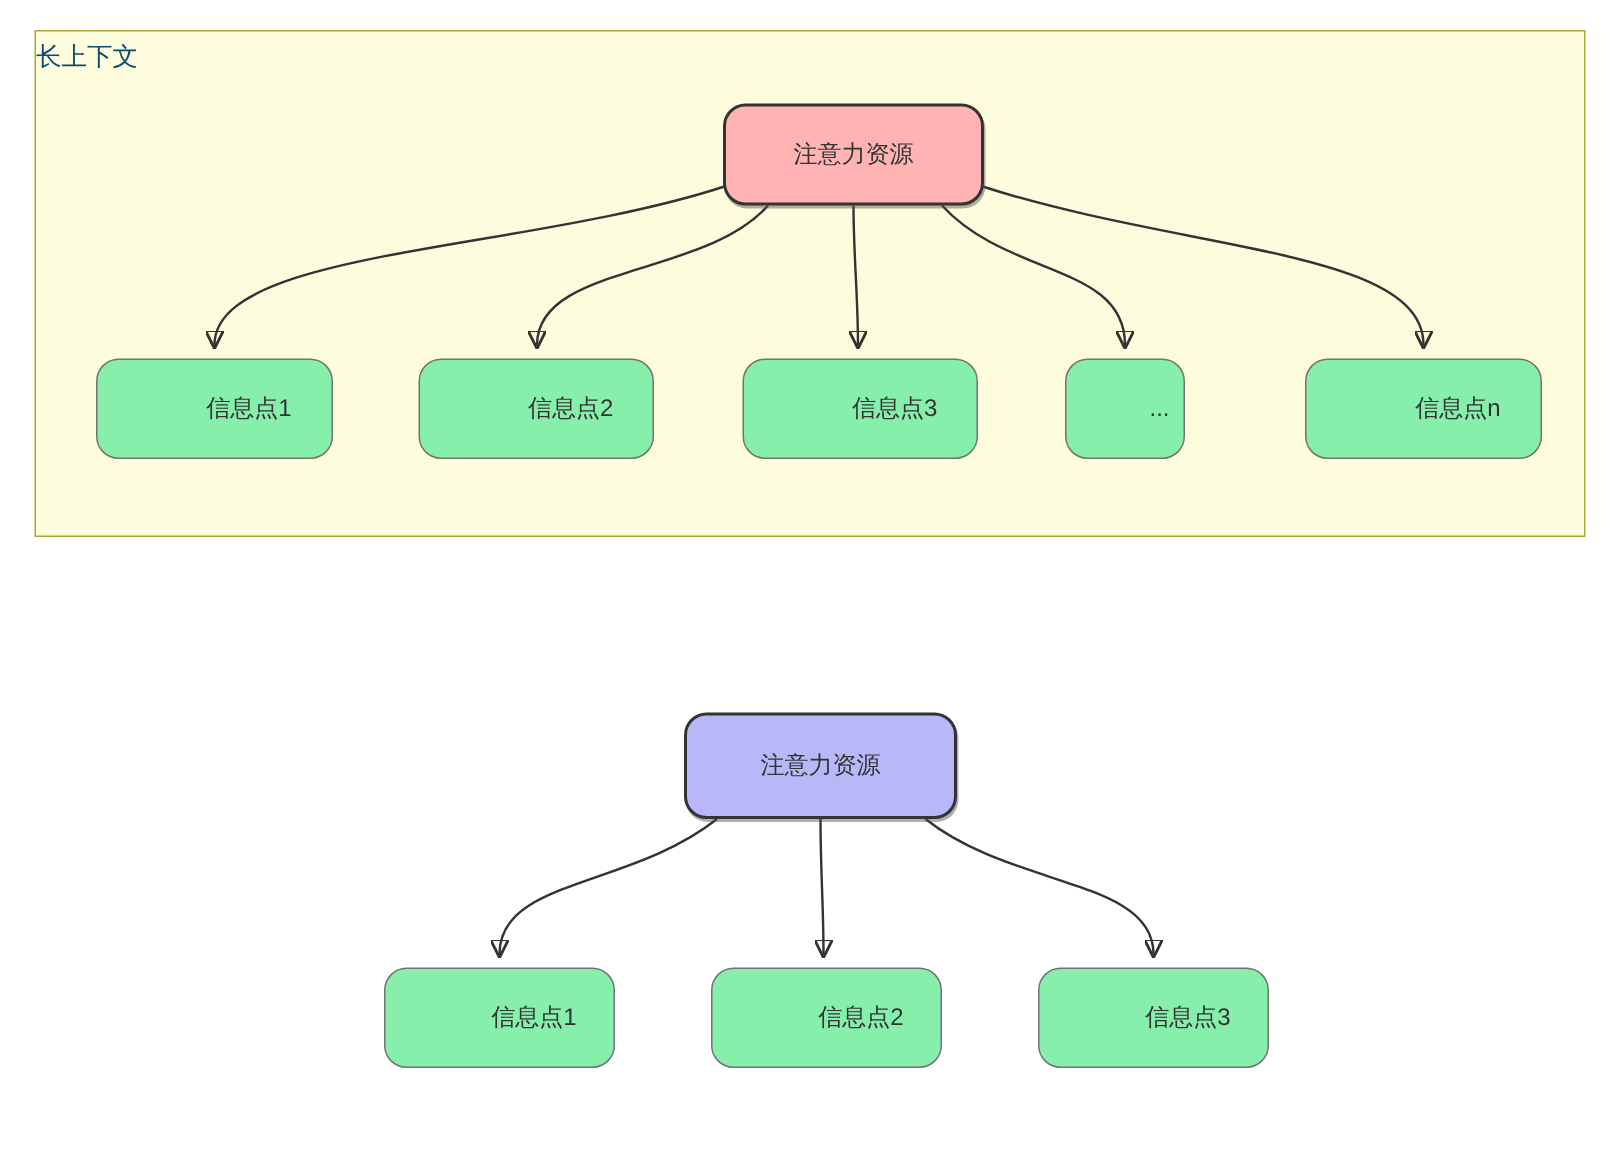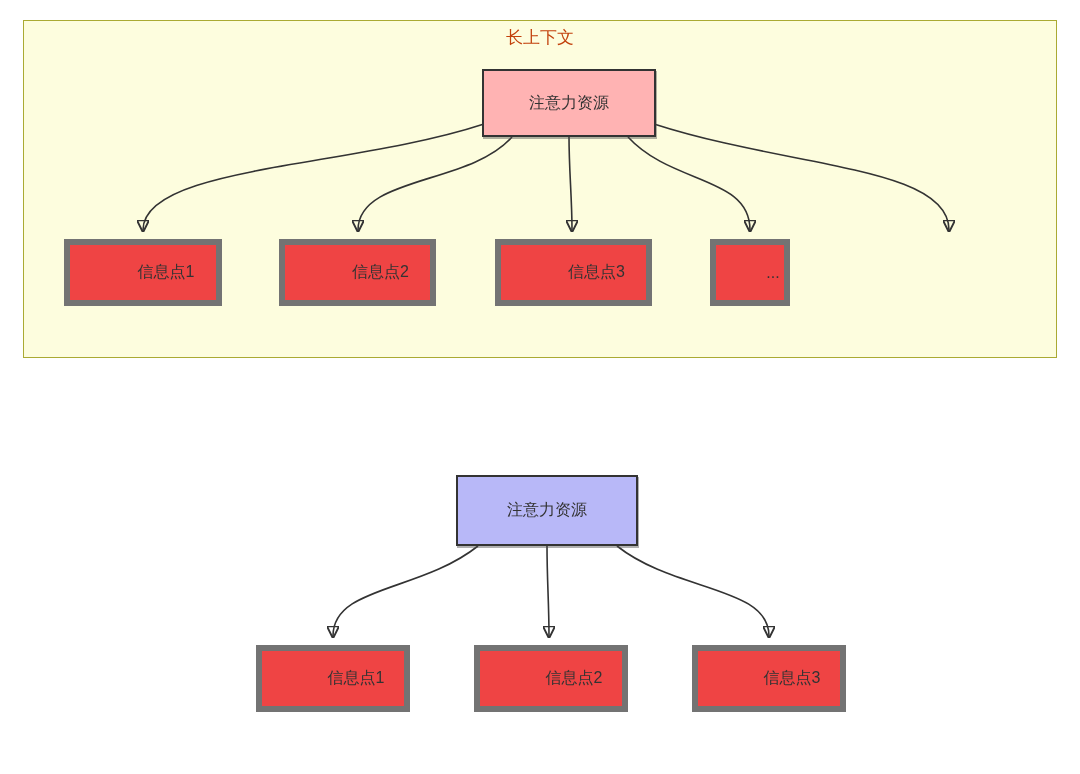--- a/index.html
+++ b/index.html
@@ -15,53 +15,53 @@
     position:absolute;
     background:#fdfdde;
     border:1px solid #aaaa33;
     box-sizing:border-box;
     z-index:0;
   }
   .panel-top{left:23px;top:20px;width:1034px;height:338px;}
   .panel-bottom{left:209px;top:428px;width:680px;height:337px;}
   .panel-title{
     position:absolute;top:5px;left:0;right:0;
-    text-align:center;
     font-size:17px;
-    color:#c2410c;
+    color:#0c4a6e;
     font-family:Liberation Serif, serif;
   }
   .edges{
     position:absolute;left:0;top:0;width:1080px;height:774px;
     z-index:1;pointer-events:none;
   }
   .node{
     position:absolute;
     box-sizing:border-box;
     display:flex;align-items:center;justify-content:center;
     font-size:16px;
     color:#333333;
     text-align:center;
     z-index:2;
+    border-radius:15px;
   }
   .attention{
     border:2px solid #333333;
     box-shadow:1px 2px 0 rgba(80,80,80,0.45);
   }
   .attention-long{
     left:482px;top:69px;width:174px;height:68px;
     background:#ffb3b3;
   }
   .attention-short{
     left:456px;top:475px;width:182px;height:71px;
     background:#b8b8f8;
   }
   .info{
-    background:#ef4444;
-    border:6px solid #737373;
+    background:#86efac;
+    border:1px solid #737373;
     padding-left:46px;
   }
   .row-top{top:239px;height:67px;}
   .row-bottom{top:645px;height:67px;}
   .c1{left:64px;width:158px;}
   .c2{left:279px;width:157px;}
   .c3{left:495px;width:157px;}
   .cdots{left:710px;width:80px;}
   .cn{left:870px;width:158px;}
   .d1{left:256px;width:154px;}
@@ -100,20 +100,21 @@
     <path d="M 547 546 C 547 580, 549 604, 549 636" marker-end="url(#arrow)"></path>
     <path d="M 617 546 C 675 592, 769 586, 769 636" marker-end="url(#arrow)"></path>
   </svg>
 
   <div class="node attention attention-long">注意力资源</div>
 
   <div class="node info row-top c1">信息点1</div>
   <div class="node info row-top c2">信息点2</div>
   <div class="node info row-top c3">信息点3</div>
   <div class="node info row-top cdots">...</div>
+  <div class="node info row-top cn">信息点n</div>
 
   <div class="node attention attention-short">注意力资源</div>
 
   <div class="node info row-bottom d1">信息点1</div>
   <div class="node info row-bottom d2">信息点2</div>
   <div class="node info row-bottom d3">信息点3</div>
 
 </div>
 
 </body></html>

